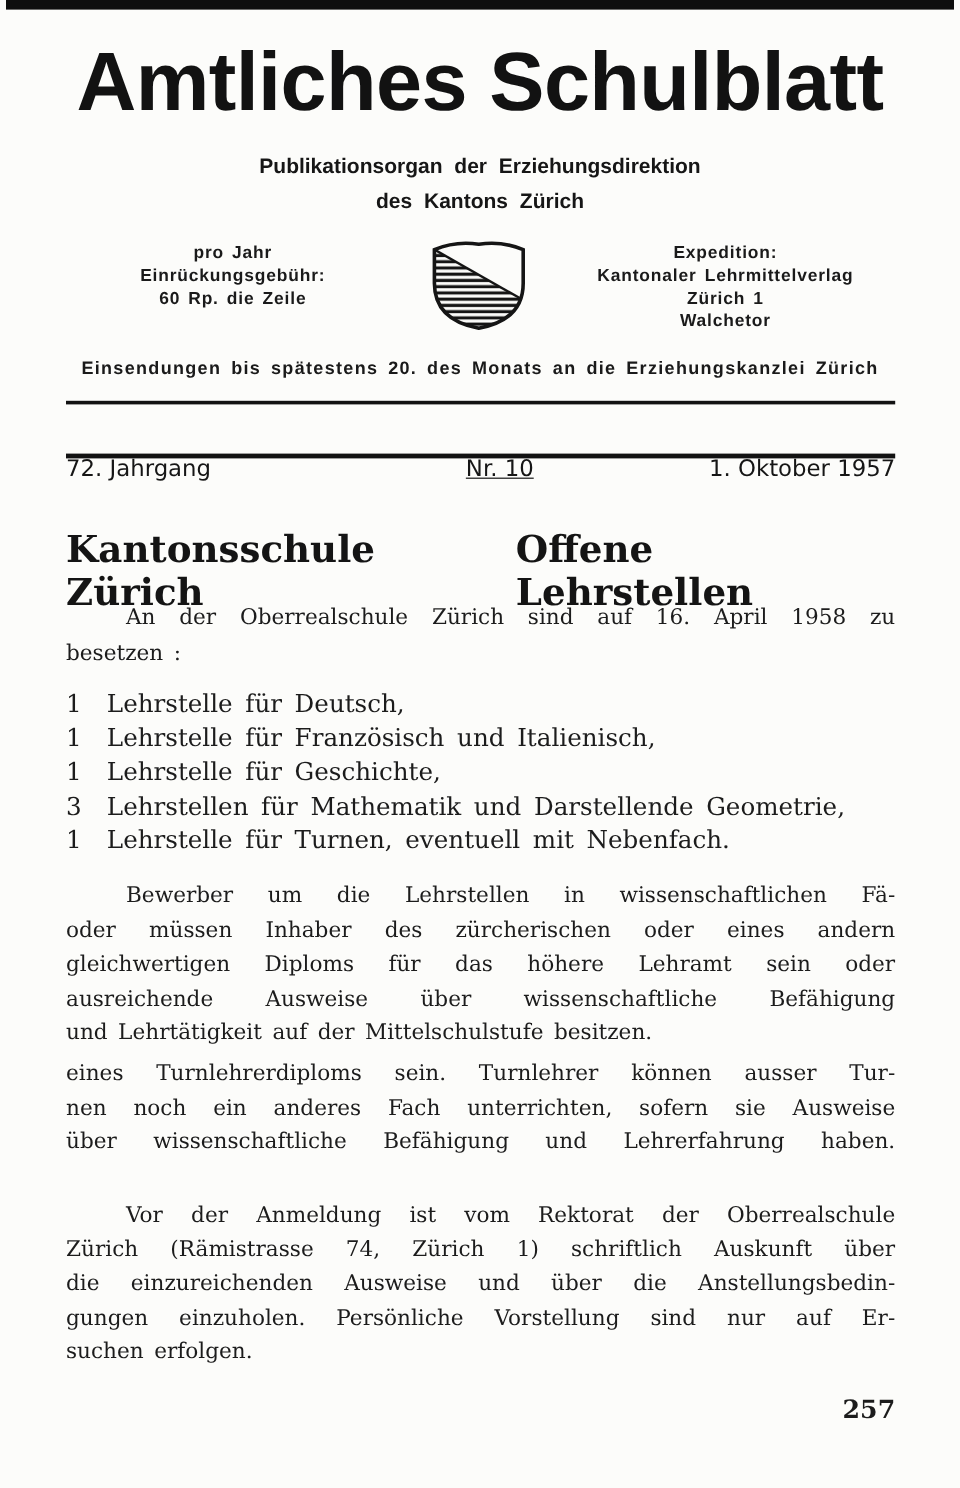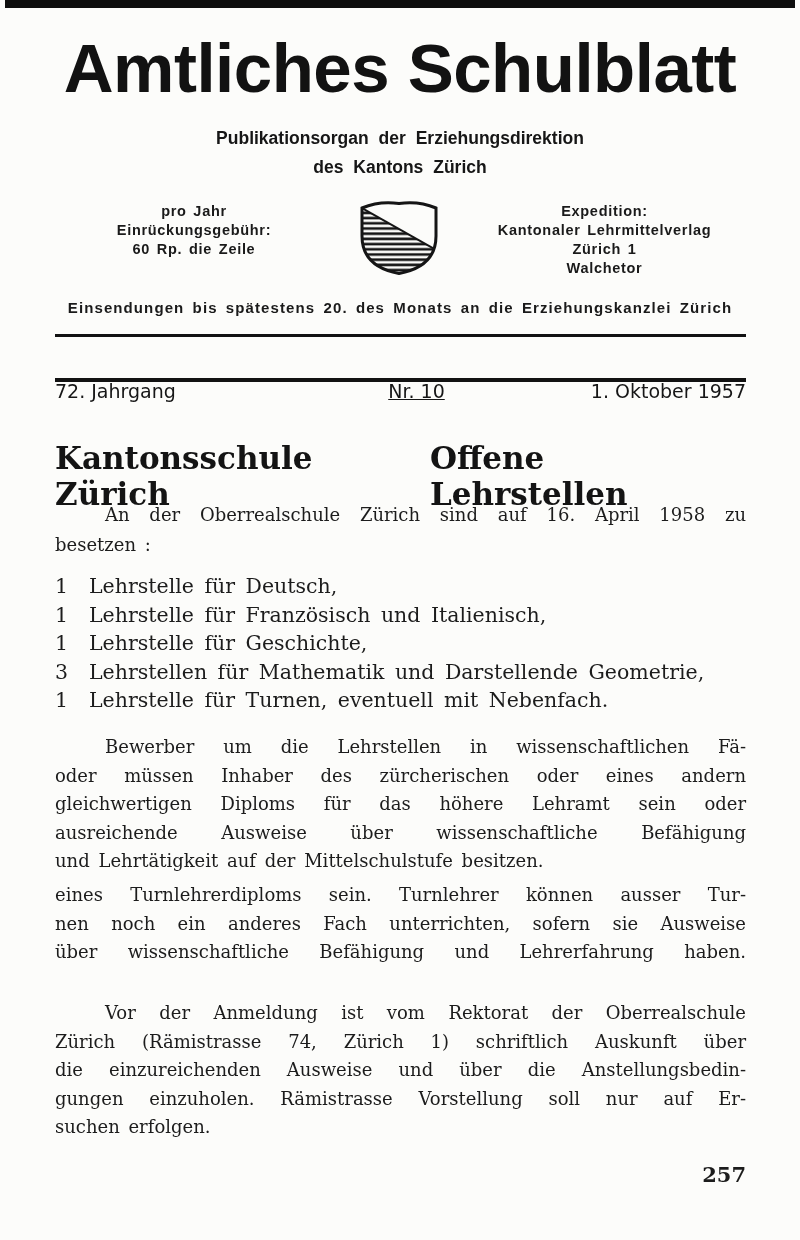--- a/index.html
+++ b/index.html
@@ -182,19 +182,19 @@
   <div class="textblock para3">
     <div class="bline">eines Turnlehrerdiploms sein. Turnlehrer können ausser Tur-</div>
     <div class="bline">nen noch ein anderes Fach unterrichten, sofern sie Ausweise</div>
     <div class="bline">über wissenschaftliche Befähigung und Lehrerfahrung haben.</div>
   </div>
 
   <div class="textblock para4">
     <div class="bline indent">Vor der Anmeldung ist vom Rektorat der Oberrealschule</div>
     <div class="bline">Zürich (Rämistrasse 74, Zürich 1) schriftlich Auskunft über</div>
     <div class="bline">die einzureichenden Ausweise und über die Anstellungsbedin-</div>
-    <div class="bline">gungen einzuholen. Rämistrasse Vorstellung soll nur auf Er-</div>
+    <div class="bline">gungen einzuholen. Persönliche Vorstellung sind nur auf Er-</div>
     <div class="bline left">suchen erfolgen.</div>
   </div>
 
   <div class="pagenum">257</div>
 
 </div>
 
 </body></html>

